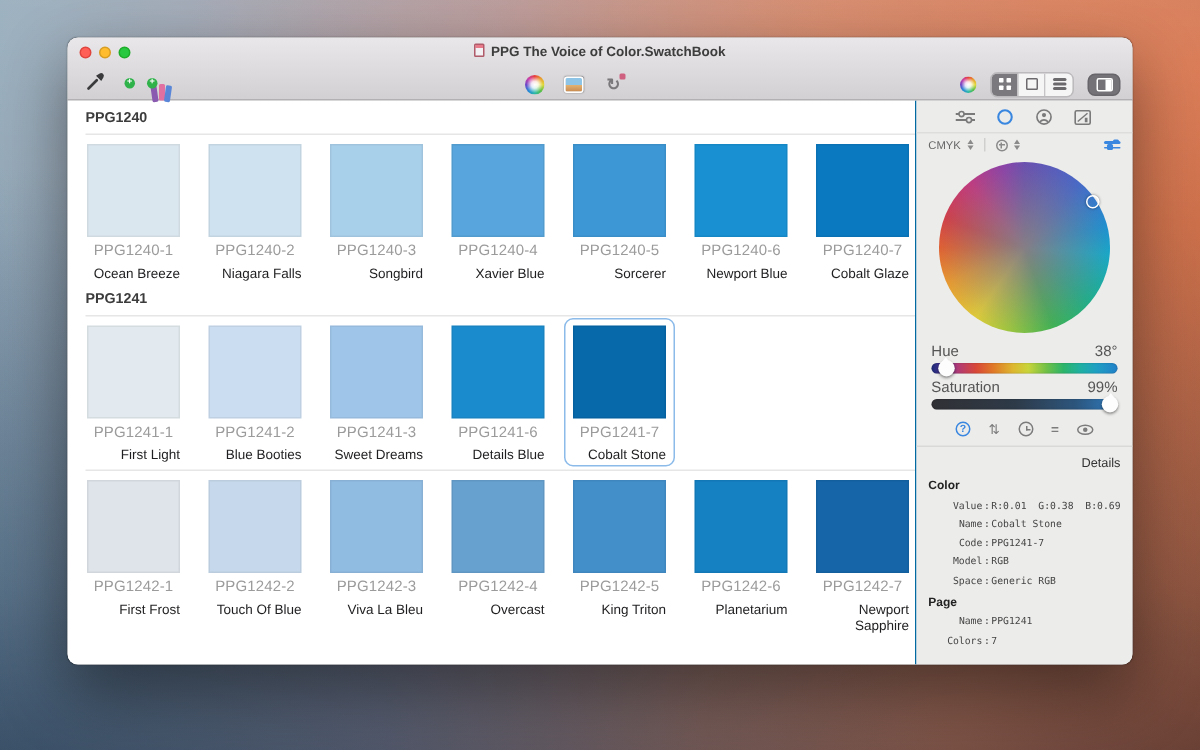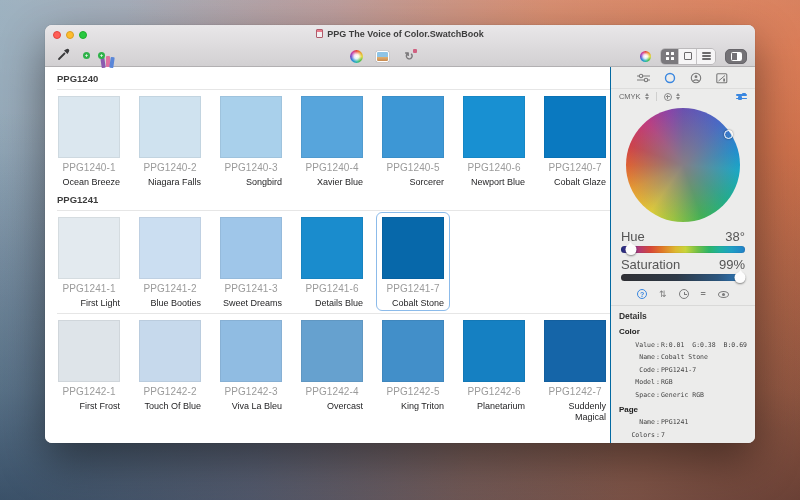--- a/index.html
+++ b/index.html
@@ -92,40 +92,40 @@
   .adjust-ic i::after { content:""; position:absolute; top:-1.2px; width:3.6px; height:3.6px; background:#3a87e0; border-radius:1px; }
   .adjust-ic i:nth-child(1)::after { left:6px; }
   .adjust-ic i:nth-child(2)::after { left:2px; }
   .color-wheel { width:114px; height:114px; border-radius:50%; margin:5px auto 0; position:relative; flex:none;
     background:
       radial-gradient(circle, #857e85 0%, rgba(133,126,133,0.55) 32%, rgba(133,126,133,0) 72%),
       conic-gradient(from 0deg, #6a4fb0 0deg, #4668c8 40deg, #1e8fd0 75deg, #17a8c8 95deg, #1fae8a 130deg, #3eb254 160deg, #9cc63e 190deg, #e0cc38 215deg, #e89a30 245deg, #e06032 270deg, #d04048 290deg, #c03a80 320deg, #8c42a8 345deg, #6a4fb0 360deg); }
   .wheel-cursor { position:absolute; left:98px; top:22px; width:9px; height:9px; border:1.6px solid #fff; border-radius:50%; box-shadow:0 0 2px rgba(0,0,0,0.5); cursor:pointer; }
   .sliders { padding:3px 10px 0; }
   .slider-row { margin-top:4px; }
-  .slider-head { display:flex; justify-content:space-between; font-size:13px; color:#555; }
+  .slider-head { display:flex; justify-content:space-between; font-size:10px; color:#555; }
   .track { position:relative; height:7px; border-radius:3.5px; margin-top:2px; box-shadow:inset 0 0 1px rgba(0,0,0,0.35); cursor:pointer; }
   .track-hue { background:linear-gradient(to right, #1c2a78 0%, #5a3a9e 7%, #b03a78 14%, #d84838 24%, #e07828 33%, #ddb830 44%, #c8d43a 52%, #6fc048 62%, #2cb56a 71%, #1fb0a2 80%, #1f9fc4 89%, #2280c8 100%); }
   .track-saturation { background:linear-gradient(to right, #303034 0%, #2e3a48 45%, #2c567e 78%, #2e7cc0 100%); }
   .track-brightness { background:linear-gradient(to right, #fdfdfd 0%, #c4d6e9 40%, #5f95c9 78%, #2e7cc0 100%); }
   .thumb { position:absolute; top:-2px; width:11px; height:11px; background:#fdfdfd; border-radius:50%; box-shadow:0 1px 2px rgba(0,0,0,0.45); transform:translateX(-50%); cursor:pointer; }
   .thumb::before { content:""; position:absolute; left:50%; top:-2.5px; transform:translateX(-50%); width:0; height:0;
     border-left:3px solid transparent; border-right:3px solid transparent; border-bottom:4px solid #fdfdfd; }
   .sb-icons { display:flex; justify-content:center; align-items:center; gap:12px; margin-top:8px; padding-bottom:6px; border-bottom:1px solid #d9d9d8; }
   .sb-ic { cursor:pointer; display:flex; align-items:center; justify-content:center; }
   .help-ic { width:10px; height:10px; border:1px solid #3a87e0; border-radius:50%; color:#3a87e0; font-size:7px; font-weight:bold; line-height:9px; text-align:center; }
   .sort-ic { font-size:9px; color:#7c7c7c; }
   .clock-ic { width:10px; height:10px; border:1px solid #7c7c7c; border-radius:50%; position:relative; }
   .clock-ic::after { content:""; position:absolute; left:4px; top:2px; width:1px; height:3px; background:#7c7c7c; }
   .clock-ic::before { content:""; position:absolute; left:4px; top:4px; width:3px; height:1px; background:#7c7c7c; }
   .equals-ic { font-size:9px; color:#7c7c7c; font-weight:bold; }
   .eye-ic { width:11px; height:7px; border:1px solid #7c7c7c; border-radius:50% / 50%; position:relative; }
   .eye-ic::after { content:""; position:absolute; left:3px; top:1.5px; width:3px; height:3px; background:#7c7c7c; border-radius:50%; }
   .details { padding:5px 8px 0 8px; overflow:hidden; }
-  .details-heading { text-align:left; font-size:8.5px; font-weight:bold; color:#333; }
+  .details-heading { text-align:right; font-size:8.5px; font-weight:normal; color:#333; }
   .dsec-title { font-size:8px; font-weight:bold; color:#222; margin-top:6px; }
   .drow { display:grid; grid-template-columns:36px 6px auto; margin-top:4.5px; font-family:"DejaVu Sans Mono", monospace; font-size:6.5px; color:#444; }
   .drow .k { text-align:right; }
   .drow .c { text-align:center; }
   .drow .v { white-space:pre; }
   
   .sb-tab svg { display:block; }
 </style>
 </head>
 <body>
@@ -314,21 +314,21 @@
 
   <div class="cell">
     <div class="sq" style="background: rgb(21, 128, 194);"></div>
     <div class="code">PPG1242-6</div>
     <div class="name">Planetarium</div>
   </div>
 
   <div class="cell">
     <div class="sq" style="background: rgb(21, 101, 168);"></div>
     <div class="code">PPG1242-7</div>
-    <div class="name">Suddenly Magical</div>
+    <div class="name">Newport Sapphire</div>
   </div>
 </div>
   </div>
 </div>
 
     <div class="sidebar">
       <div class="sb-tabs">
         <span class="sb-tab">
           <svg width="13" height="10" viewBox="0 0 13 10">
             <line x1="0" y1="3" x2="13" y2="3" stroke="#7a7a7a" stroke-width="1.2"></line>

